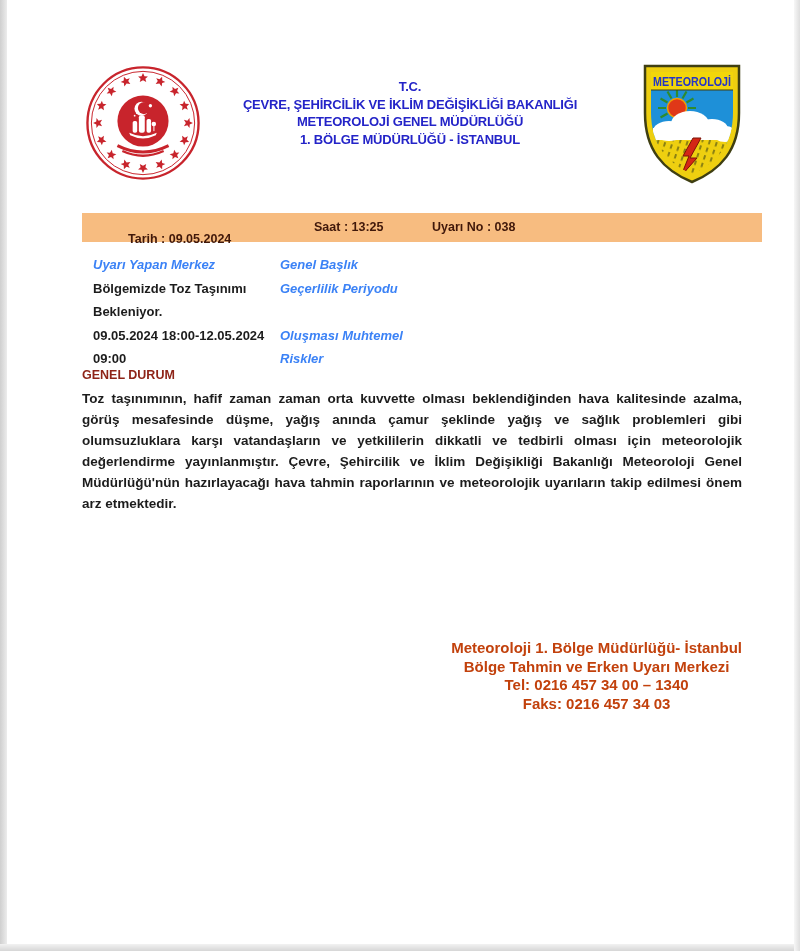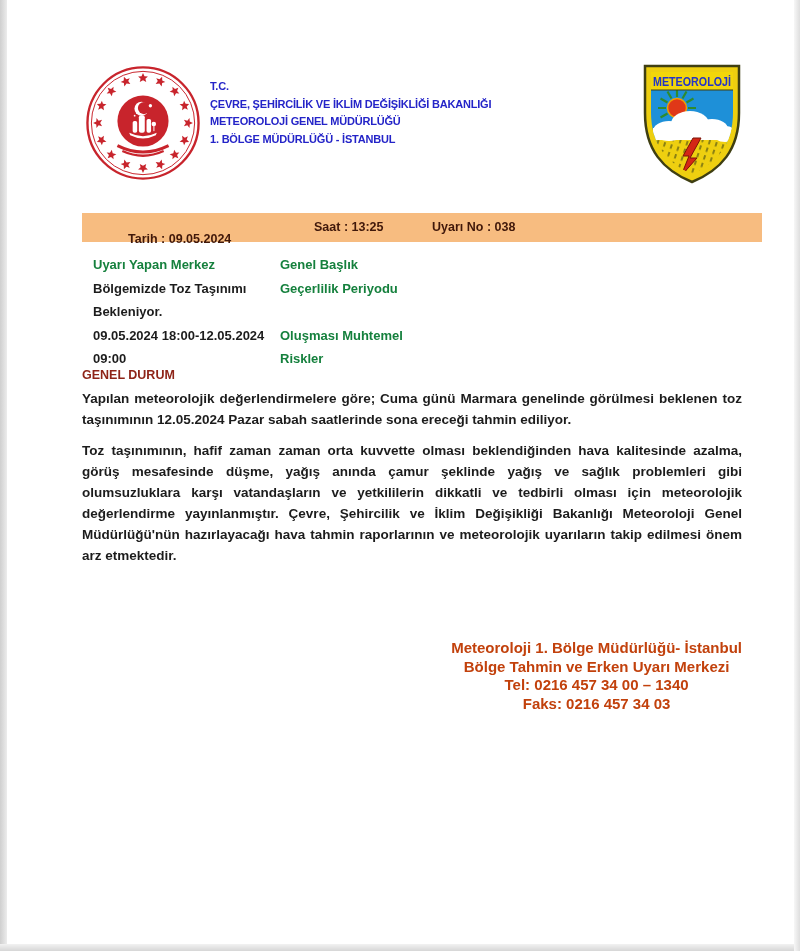--- a/index.html
+++ b/index.html
@@ -13,41 +13,41 @@
   
   .edge-left   { position:absolute; left:0; top:0; width:7px;  height:951px; background:linear-gradient(90deg,#cfcfcf,#ececec); }
   .edge-bottom { position:absolute; left:0; bottom:0; width:800px; height:7px; background:linear-gradient(0deg,#d6d6d6,#f2f2f2); }
   .edge-right  { position:absolute; right:0; top:0; width:6px; height:951px; background:linear-gradient(270deg,#dedede,#f7f7f7); }
 
   .seal { position:absolute; left:84px; top:64px; width:118px; height:118px; }
   .shield { position:absolute; left:639px; top:56px; width:106px; height:134px; }
 
   .header-text {
     position:absolute; left:210px; top:78px; width:400px;
-    text-align:left; color:#2424c8; font-weight:bold;
-    font-size:11px; line-height:17.5px; letter-spacing:-0.2px;
+    text-align:center; color:#2424c8; font-weight:bold;
+    font-size:13px; line-height:17.5px; letter-spacing:-0.2px;
   }
   .header-text div { white-space:nowrap; }
 
   .info-bar {
     position:absolute; left:82px; top:213px; width:680px; height:29px;
     background:#f7bc80;
     font-weight:bold; font-size:12.5px; color:#40180a;
   }
   .info-bar span { position:absolute; top:7px; white-space:nowrap; }
   .info-bar .f-date { left:46px;margin-top:12px; }
   .info-bar .f-time { left:232px; }
   .info-bar .f-no   { left:350px; }
 
   .details {
     position:absolute; left:93px; top:253px; width:620px;
     display:grid; grid-template-columns:187px 1fr;
     font-weight:bold; font-size:13px; line-height:23.5px;
   }
-  .details .lbl { color:#15803d; max-width:160px; }
+  .details .lbl { color:#3b82f6; max-width:160px;font-style:italic; }
   .details .val { color:#1c1c1c; }
 
   .body-text { position:absolute; left:82px; top:368px; width:660px; color:#1c1c1c; }
   .gd-heading { color:#8e2418; font-weight:bold; font-size:12.5px; margin:0 0 6px 0; }
   .para {
     font-weight:bold; font-size:13.5px; line-height:21px;
     text-align:justify; margin:0;
   }
   .para + .para { margin-top:10px; }
 
@@ -171,21 +171,20 @@
   <div class="lbl">Genel Başlık</div>
   <div class="val">Bölgemizde Toz Taşınımı Bekleniyor.</div>
   <div class="lbl">Geçerlilik Periyodu</div>
   <div class="val">09.05.2024 18:00-12.05.2024 09:00</div>
   <div class="lbl">Oluşması Muhtemel Riskler</div>
   <div class="val"></div>
 </div>
 
 <div class="body-text">
   <div class="gd-heading">GENEL DURUM</div>
-  <p class="para">Yapılan meteorolojik değerlendirmelere göre; Cuma günü Marmara genelinde görülmesi beklenen toz taşınımının 12.05.2024 Pazar sabah saatlerinde sona ereceği tahmin ediliyor.</p>
   <p class="para">Toz taşınımının, hafif zaman zaman orta kuvvette olması beklendiğinden hava kalitesinde azalma, görüş mesafesinde düşme, yağış anında çamur şeklinde yağış ve sağlık problemleri gibi olumsuzluklara karşı vatandaşların ve yetkililerin dikkatli ve tedbirli olması için meteorolojik değerlendirme yayınlanmıştır. Çevre, Şehircilik ve İklim Değişikliği Bakanlığı Meteoroloji Genel Müdürlüğü'nün hazırlayacağı hava tahmin raporlarının ve meteorolojik uyarıların takip edilmesi önem arz etmektedir.</p>
 </div>
 
 <div class="footer">
   <div>Meteoroloji 1. Bölge Müdürlüğü- İstanbul</div>
   <div>Bölge Tahmin ve Erken Uyarı Merkezi</div>
   <div>Tel: 0216 457 34 00 – 1340</div>
   <div>Faks: 0216 457 34 03</div>
 </div>
 

